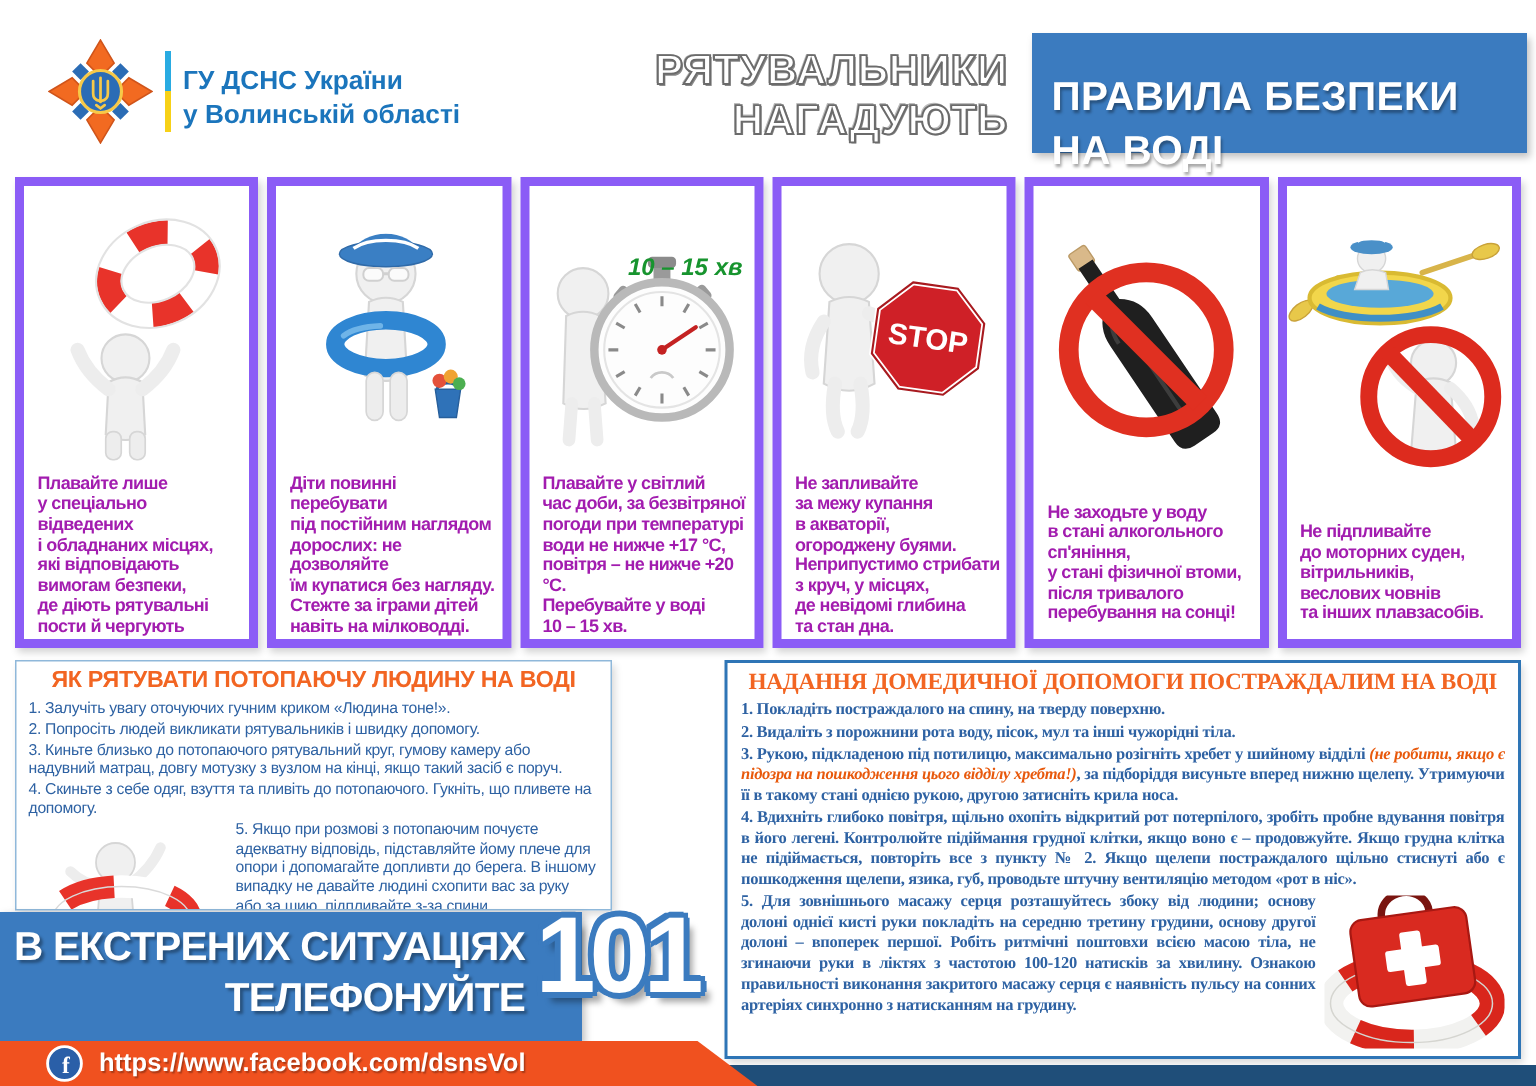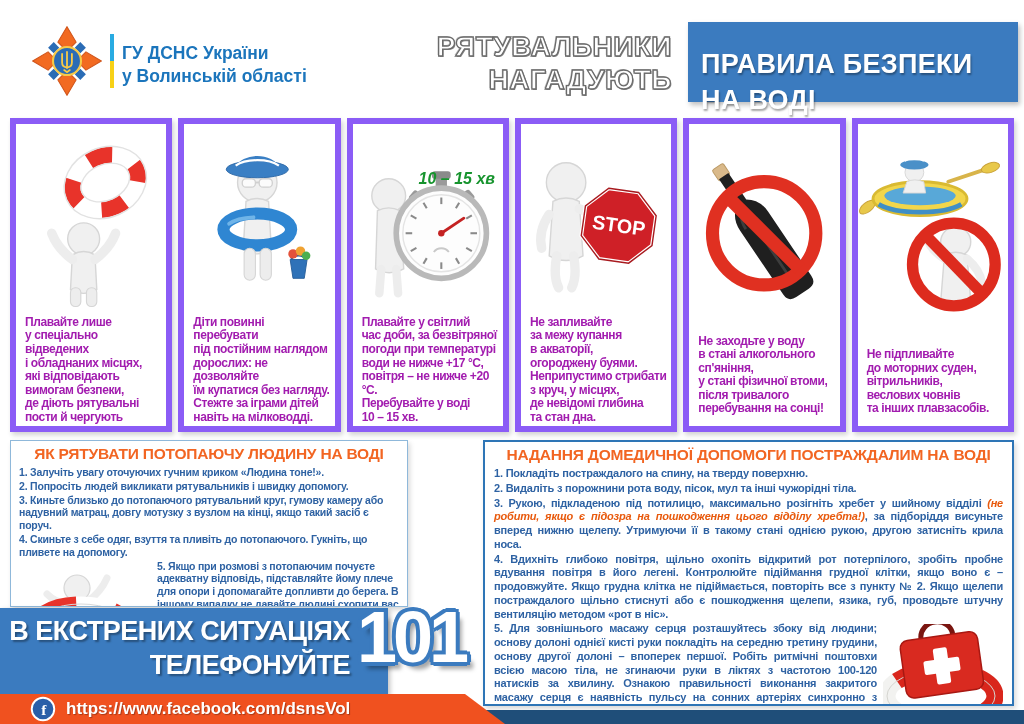--- a/index.html
+++ b/index.html
@@ -33,24 +33,24 @@
     font-size:12px; line-height:1.13; letter-spacing:-0.4px; padding:0 4px 10px 9px; }
   .time-label { position:absolute; top:46px; right:8px; color:#17942e; font-weight:800;
     font-style:italic; font-size:16px; }
 
   
   .rescue-box { position:absolute; left:10px; top:440px; width:398px; height:167px;
     background:#fff; border:1.5px solid #8fb8da; box-shadow:2px 3px 5px rgba(0,0,0,.15);
     padding:4px 8px 2px 8px; overflow:hidden; }
   .firstaid-box { position:absolute; left:483px; top:440px; width:531px; height:266px;
     background:#fff; border:2px solid #2e75b6; box-shadow:2px 3px 5px rgba(0,0,0,.15);
-    padding:4px 9px 2px 9px; overflow:hidden; }
+    padding:4px 9px 2px 9px; overflow:hidden;font-family:Liberation Serif, serif; }
   .sect-title { text-align:center; color:#f26522; font-weight:800; font-size:15.5px;
     letter-spacing:-0.2px; margin-bottom:3px; }
-  .rescue-box .item { color:#2e62a3; font-weight:bold; font-size:10.5px; line-height:1.22;
+  .rescue-box .item { color:#2e62a3; font-weight:normal; font-size:10.5px; line-height:1.22;
     letter-spacing:-0.2px; margin-bottom:1px; }
   .firstaid-box .item { color:#2e62a3; font-weight:bold; font-size:11px; line-height:1.25;
     letter-spacing:-0.2px; text-align:justify; margin-bottom:1px; }
   .em-orange { color:#e8590c; font-style:italic; }
   .rescue-art { float:left; width:128px; height:96px; margin:2px 8px 0 2px; }
   .aidkit-art { float:right; width:120px; height:102px; margin:2px 0 0 6px; }
 
   
   .banner { position:absolute; left:0; top:608px; width:388px; height:87px; background:#3b7bbf;
     box-shadow:2px 2px 5px rgba(0,0,0,.25); }

